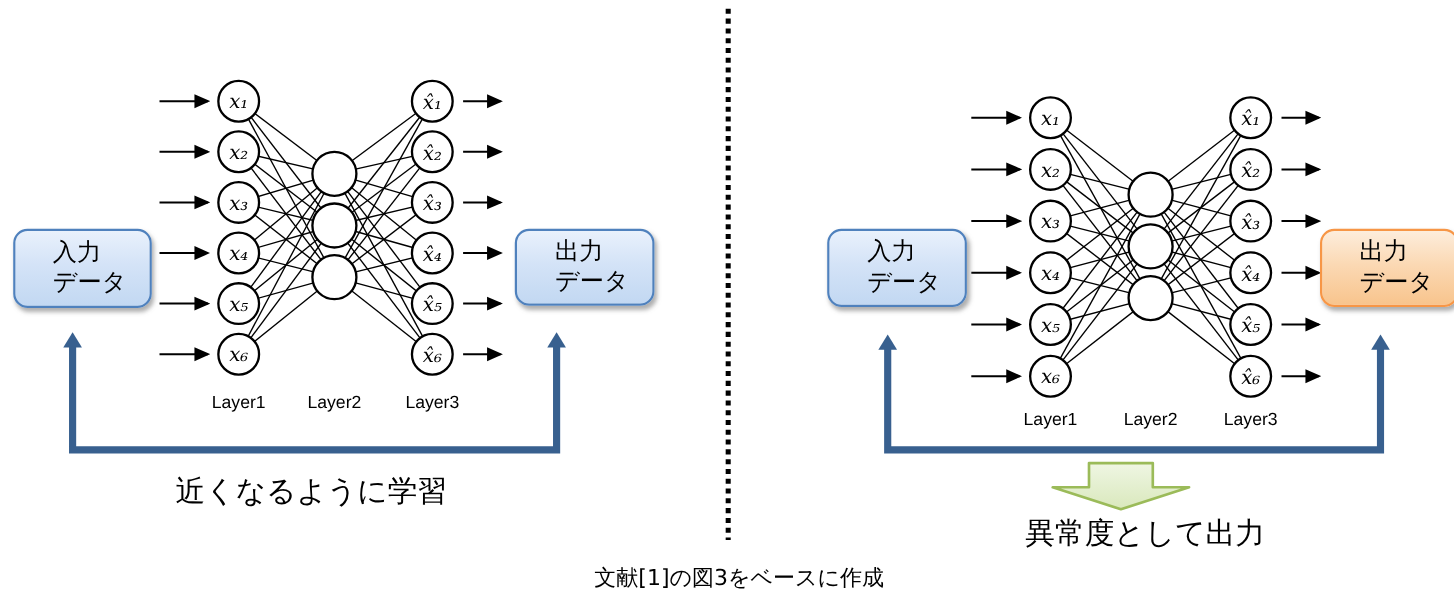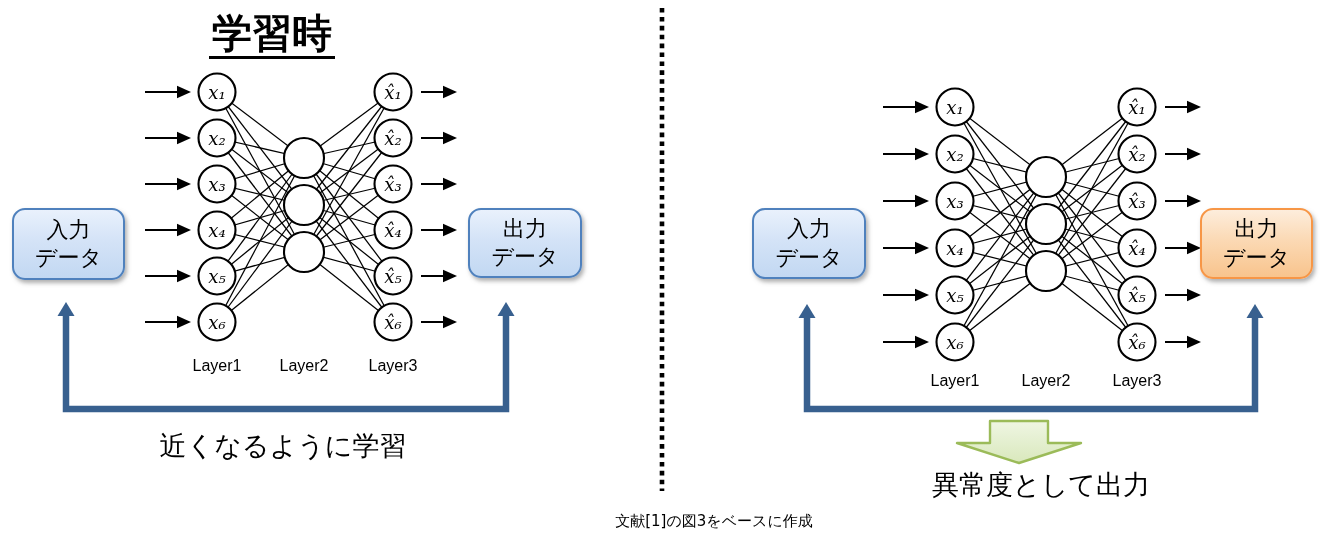--- a/index.html
+++ b/index.html
@@ -10,43 +10,43 @@
   .stage svg{position:absolute;left:0;top:0;}
   .panel-title{
     position:absolute;transform:translateX(-50%);
     font-weight:bold;color:#000;border-bottom:3px solid #000;
     padding:0 3px 1px 3px;white-space:nowrap;line-height:1.1;
   }
   #title-train{left:272px;top:11px;font-size:40px;}
   #title-test{left:1017px;top:20px;font-size:35px;}
   .databox{
     position:absolute;display:flex;align-items:center;justify-content:center;
-    text-align:center;white-space:pre-line;font-size:22px;line-height:1.28;
-    border-radius:13px;box-shadow:2px 3px 4px rgba(110,110,110,0.55);
+    white-space:pre-line;font-size:22px;line-height:1.28;
+    border-radius:13px;box-shadow:2px 3px 4px rgba(110,110,110,0.55);padding-left:13px;
   }
   .databox.blue{
     border:2.5px solid #4F81BD;
     background:linear-gradient(to bottom,#E9F1FC 0%,#D4E3F7 45%,#C2D8F2 100%);
   }
   .databox.orange{
     border:2.5px solid #F79646;
     background:linear-gradient(to bottom,#FDEDDC 0%,#FBD9B4 45%,#F8C48D 100%);
   }
   #box-train-input{left:12px;top:208px;width:109px;height:68px;}
   #box-train-output{left:468px;top:208px;width:110px;height:66px;}
   #box-test-input{left:752px;top:208px;width:110px;height:67px;}
   #box-test-output{left:1200px;top:208px;width:109px;height:67px;}
   .annotation{
     position:absolute;transform:translateX(-50%);font-size:27px;color:#000;white-space:nowrap;font-family:Liberation Serif, serif;
   }
   #annotation-train{left:283px;top:428px;}
   #annotation-test{left:1041px;top:467px;}
   .caption{
-    position:absolute;left:714px;top:512px;transform:translateX(-50%);
-    font-size:15px;color:#000;white-space:nowrap;
+    position:absolute;left:672px;top:512px;transform:translateX(-50%);
+    font-size:20px;color:#000;white-space:nowrap;
   }
   
   .conn{stroke:#000;stroke-width:1.25;fill:none;}
   .flow{stroke:#000;stroke-width:1.8;fill:none;}
   .node{fill:#fff;stroke:#000;stroke-width:2.1;}
   .nodelbl{font-family:"DejaVu Serif","DejaVu Sans",serif;font-style:italic;font-size:18px;text-anchor:middle;fill:#000;}
   .layerlbl{font-family:"Liberation Sans","DejaVu Sans",sans-serif;font-size:16px;text-anchor:middle;fill:#000;}
   .loop{stroke:#38608F;stroke-width:6.5;fill:none;stroke-linejoin:miter;}
   .loophead{fill:#38608F;stroke:none;}
   .blockarrow{fill:url(#greenGrad);stroke:#9BBB59;stroke-width:2.4;stroke-linejoin:round;}
@@ -230,21 +230,20 @@
         <text x="1046" y="386" class="layerlbl">Layer2</text>
         <text x="1137" y="386" class="layerlbl">Layer3</text>
         <path d="M 807 315 L 807 409 L 1255 409 L 1255 315" class="loop"></path>
         <polygon points="798.5,318 815.5,318 807,304" class="loophead"></polygon>
         <polygon points="1246.5,318 1263.5,318 1255,304" class="loophead"></polygon>
         <path d="M 990 421 L 1048 421 L 1048 443 L 1081 443 L 1019 463 L 957 443 L 990 443 Z" class="blockarrow"></path>
       </g>
     <line class="divider" x1="662" y1="8" x2="662" y2="491"></line>
   </svg>
 
-  <div class="panel-title" id="title-train">学習時</div>
 
   <div class="databox blue" id="box-train-input">入力
 データ</div>
   <div class="databox blue" id="box-train-output">出力
 データ</div>
   <div class="databox blue" id="box-test-input">入力
 データ</div>
   <div class="databox orange" id="box-test-output">出力
 データ</div>
 

